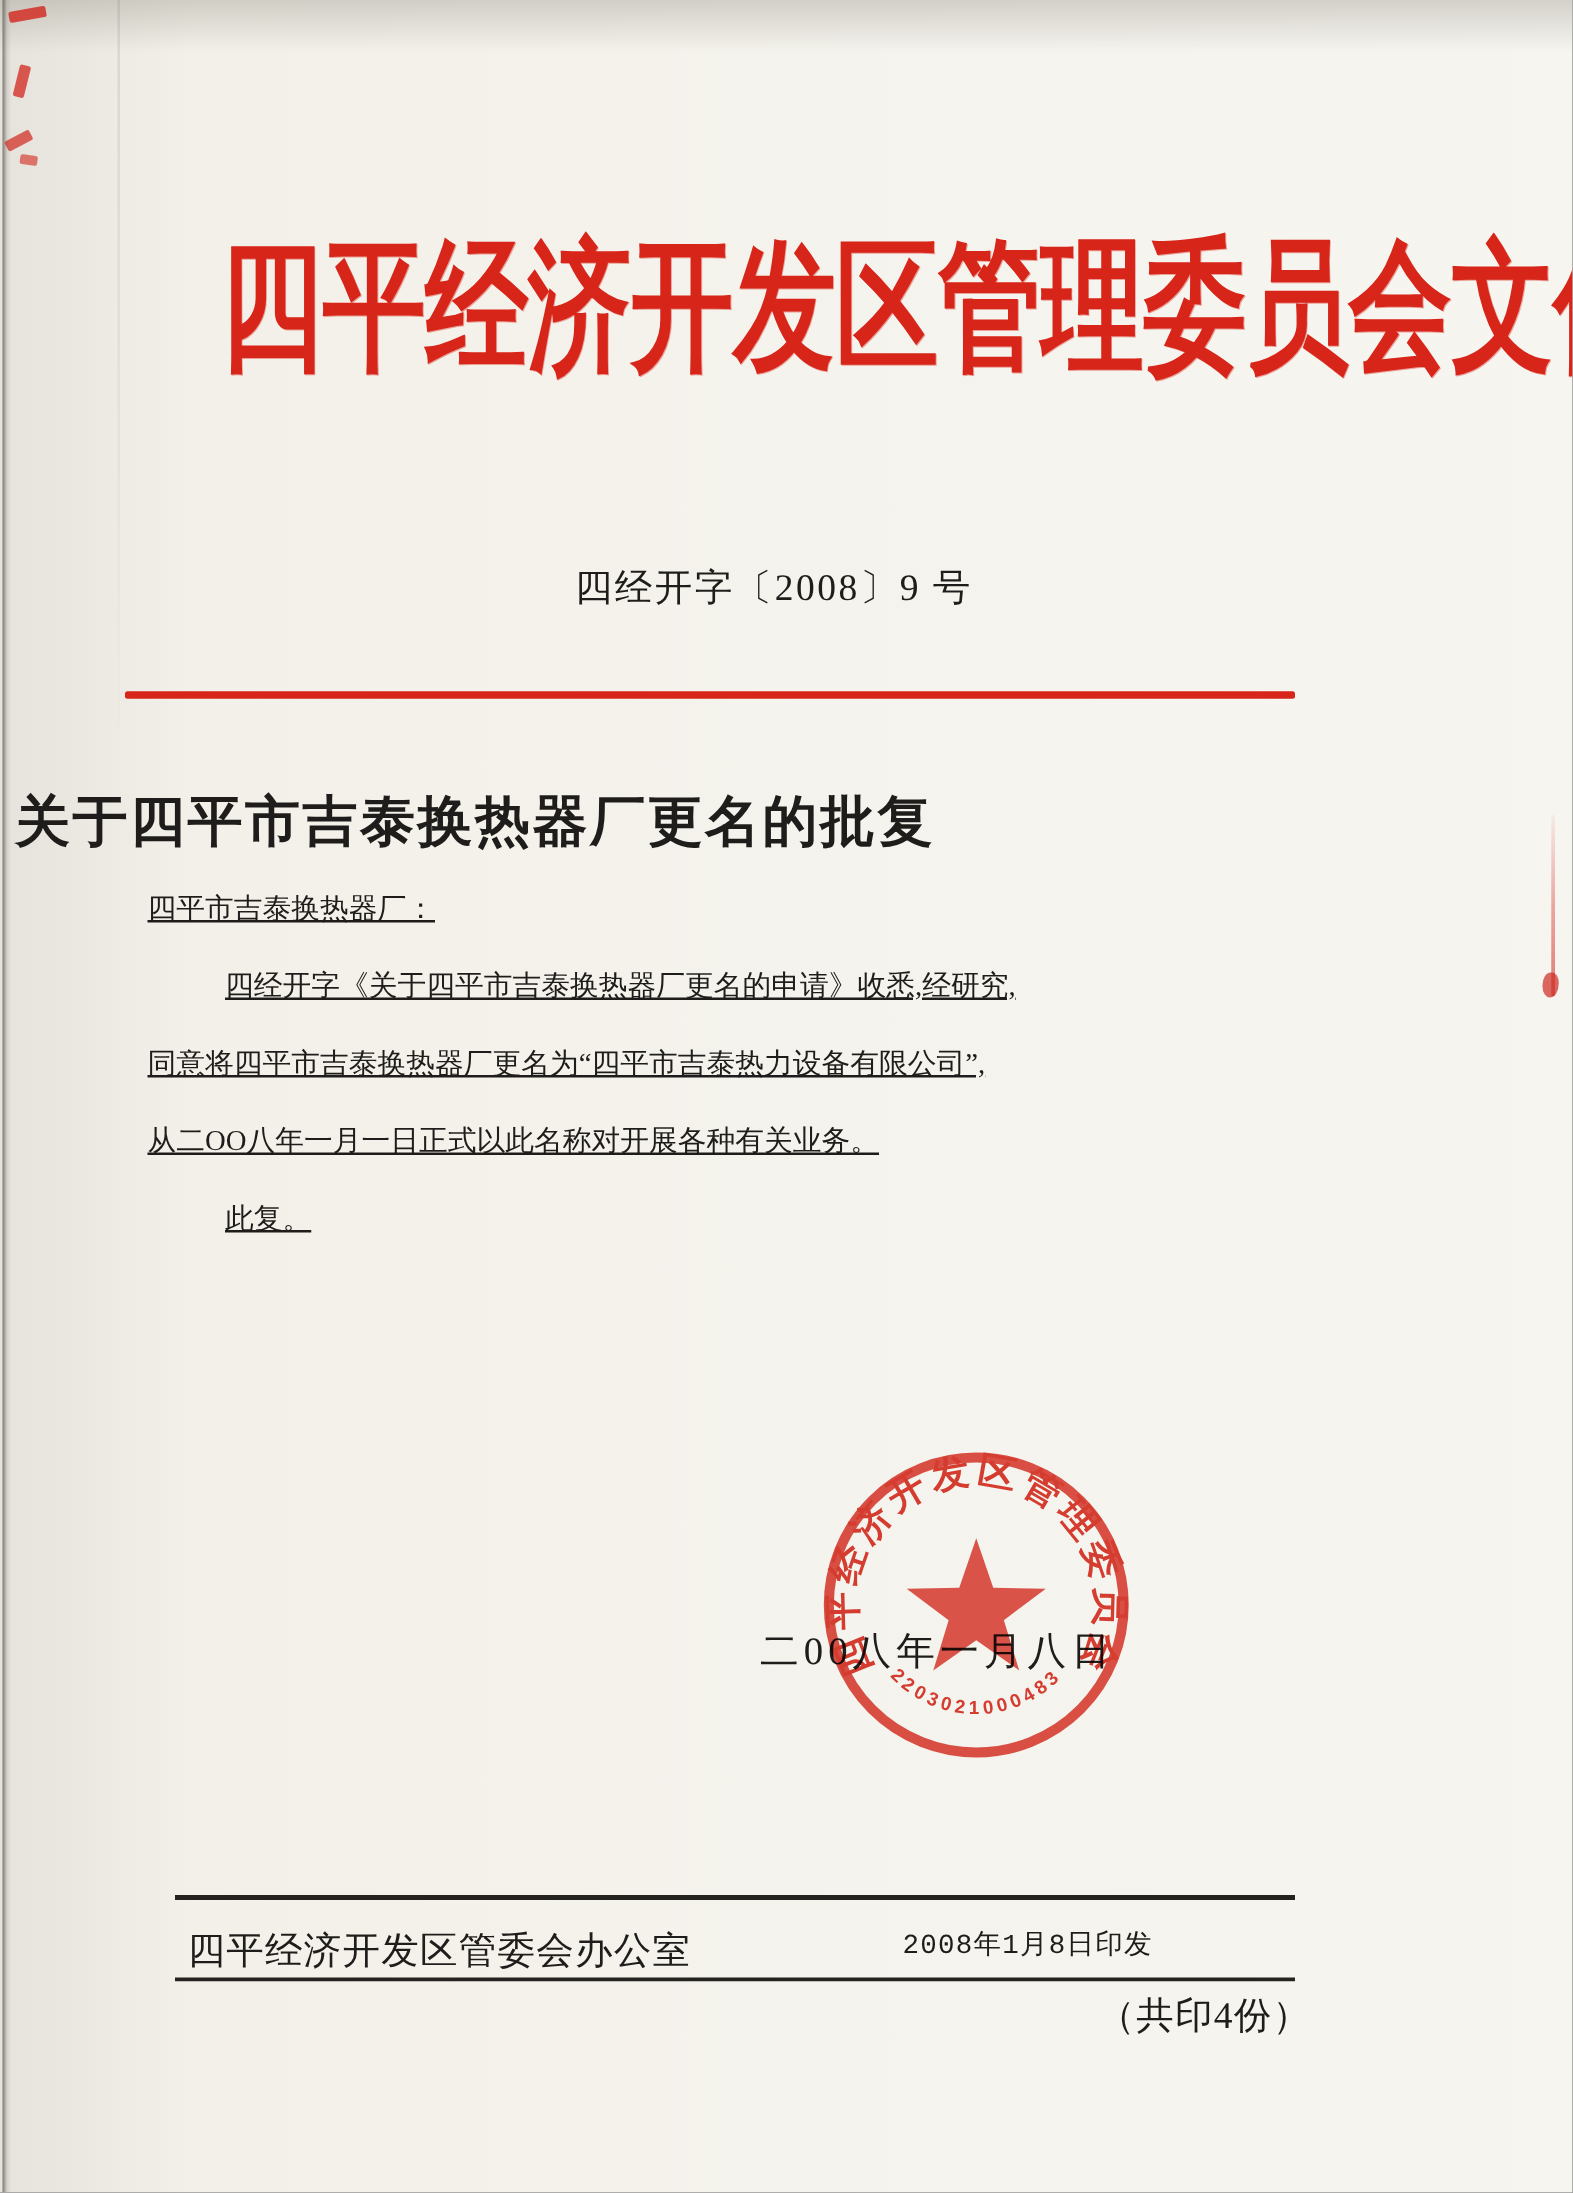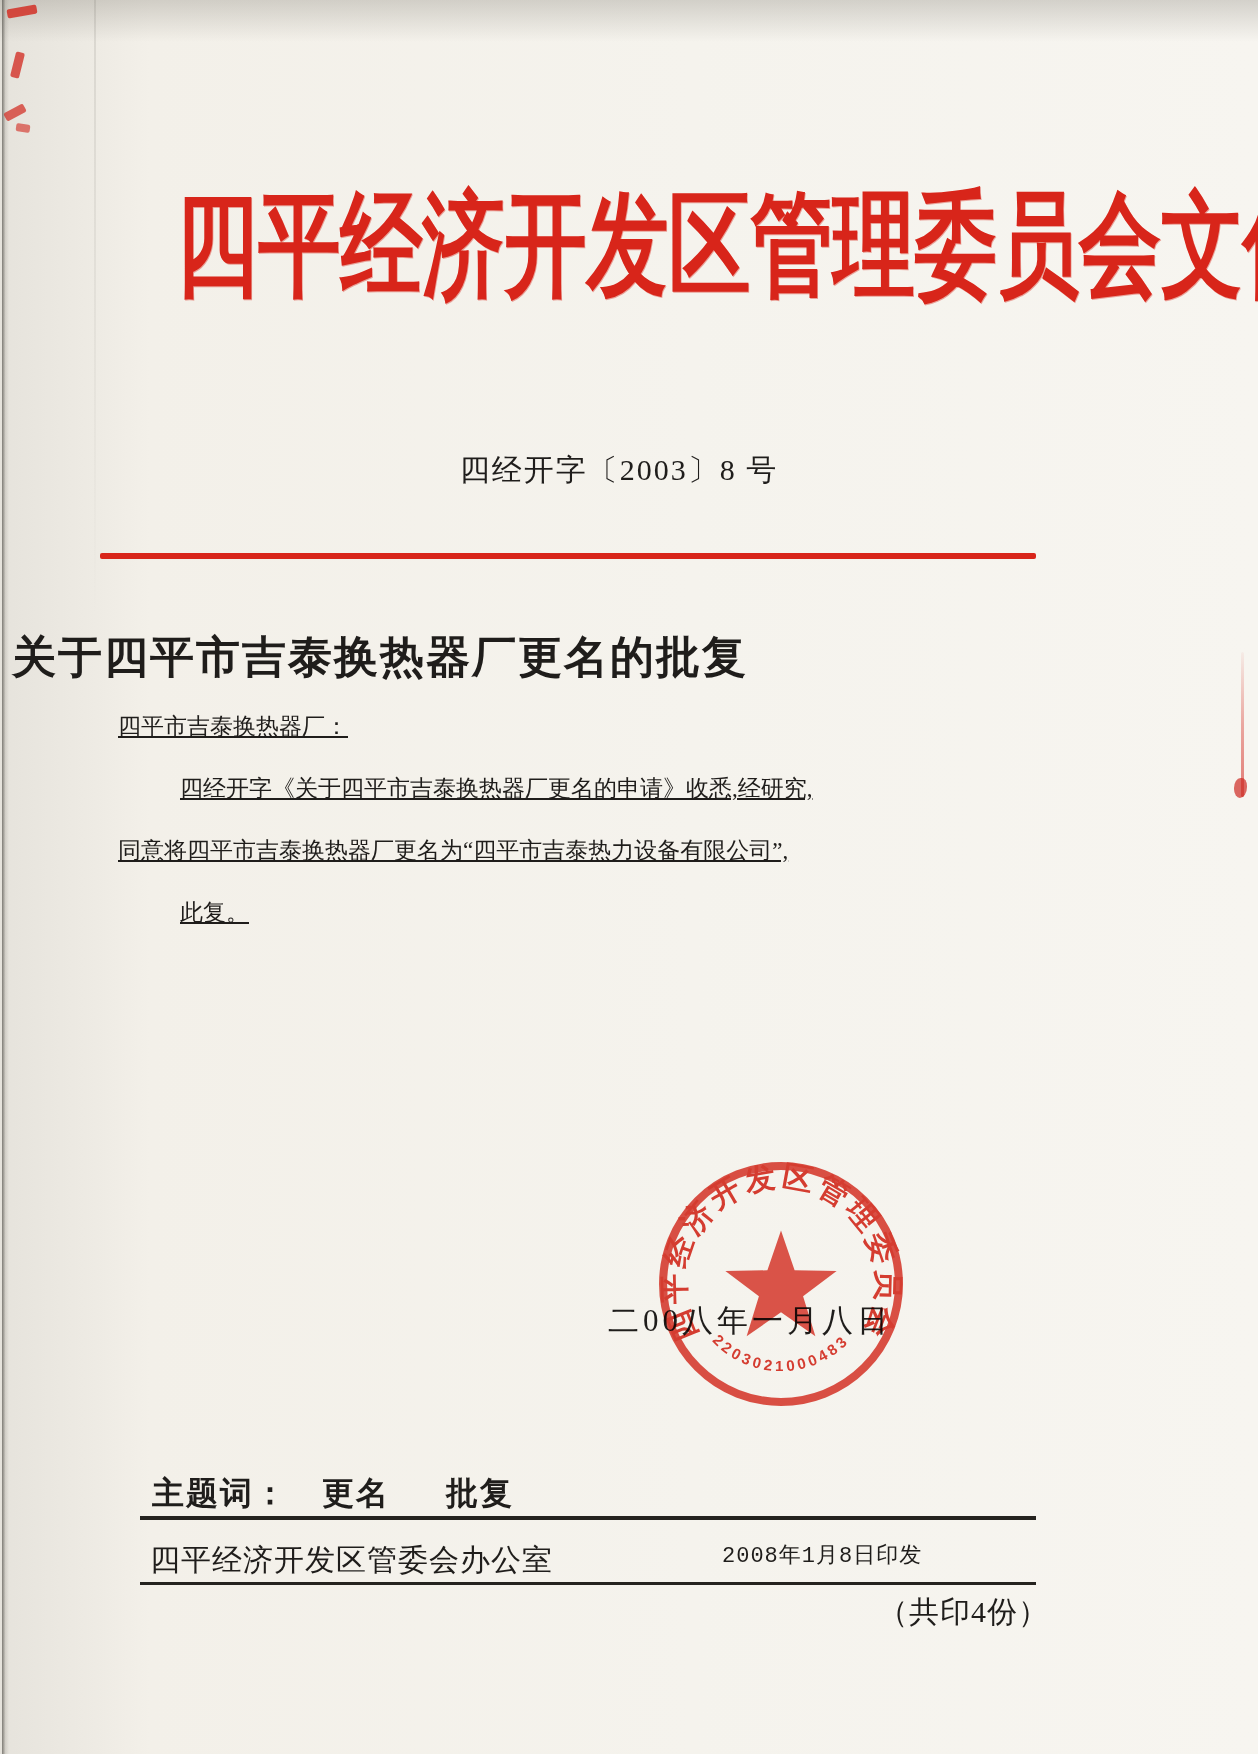--- a/index.html
+++ b/index.html
@@ -118,53 +118,51 @@
   <div class="fold-line"></div>
   <div class="mark1"></div>
   <div class="mark2"></div>
   <div class="mark3"></div>
   <div class="mark4"></div>
   <div class="streak-right"></div>
   <div class="streak-blob"></div>
 
   <div class="header-title">四平经济开发区管理委员会文件</div>
 
-  <div class="doc-number">四经开字〔2003〕8 号</div>
+  <div class="doc-number">四经开字〔2008〕9 号</div>
 
   <div class="red-rule"></div>
 
   <h1 class="doc-title">关于四平市吉泰换热器厂更名的批复</h1>
 
   <div class="body-text">
     <div class="line">四平市吉泰换热器厂：</div>
     <div class="line indent">四经开字《关于四平市吉泰换热器厂更名的申请》收悉,经研究,</div>
     <div class="line">同意将四平市吉泰换热器厂更名为“四平市吉泰热力设备有限公司”,</div>
+    <div class="line">从二OO八年一月一日正式以此名称对开展各种有关业务。</div>
     <div class="line indent">此复。</div>
   </div>
 
   <div class="issue-date">二00八年一月八日</div>
 
   <svg class="seal" viewBox="0 0 250 250">
     <defs>
       <path id="sealArcTop" d="M 46.4 180.1 A 96 96 0 1 1 203.6 180.1" fill="none"></path>
       <path id="sealArcBottom" d="M 51 175 A 93 93 0 0 0 199 175" fill="none"></path>
     </defs>
     <circle cx="125" cy="125" r="117" fill="none" stroke="#dc3428" stroke-width="8" stroke-opacity="0.9"></circle>
     <polygon points="125,72 138.5,111.4 180.2,112.1 146.9,137.1 159.1,176.9 125,153 90.9,176.9 103.1,137.1 69.8,112.1 111.5,111.4" fill="#dc3428" fill-opacity="0.88"></polygon>
     <text font-size="30" letter-spacing="4">
       <textPath href="#sealArcTop" startOffset="50%" text-anchor="middle">四平经济开发区管理委员会</textPath>
     </text>
     <text font-size="15" letter-spacing="3.5">
       <textPath href="#sealArcBottom" startOffset="50%" text-anchor="middle">2203021000483</textPath>
     </text>
   </svg>
 
-  <div class="subject-row">
-    <span>主题词：</span><span class="term1">更名</span><span class="term2">批复</span>
-  </div>
 
   <div class="rule-black rule1"></div>
   <div class="office">四平经济开发区管委会办公室</div>
   <div class="print-date">2008年1月8日印发</div>
   <div class="rule-black rule2"></div>
   <div class="copies">（共印4份）</div>
 
 </div>
 
 </body></html>

